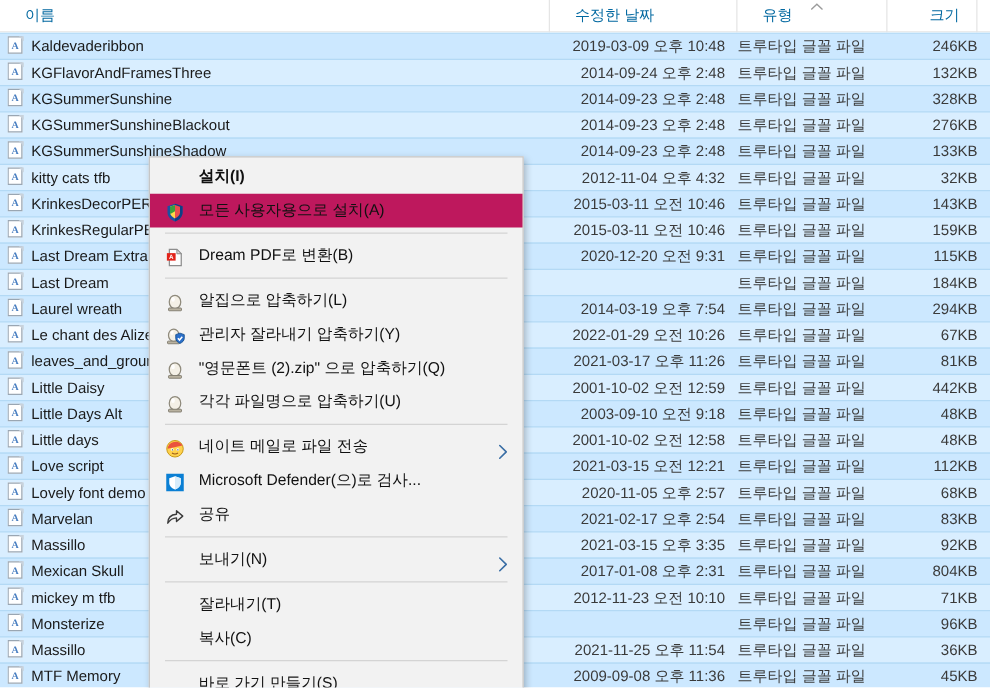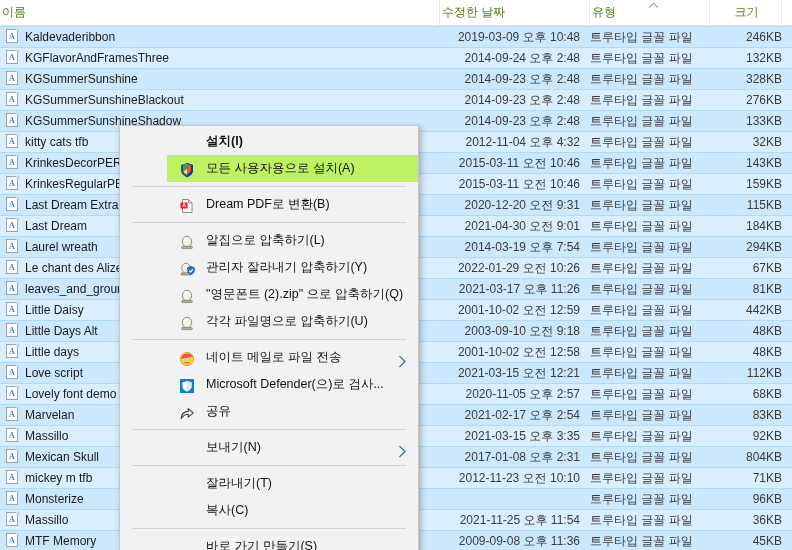--- a/index.html
+++ b/index.html
@@ -12,23 +12,23 @@
   #app{position:relative;width:792px;height:550px;overflow:hidden;background:#fff;}
 
   
   .col-header{
     position:absolute;left:0;top:0;width:792px;height:26px;
     background:#ffffff;border-bottom:1px solid #e5e5e5;
     box-sizing:border-box;
   }
   .col-header .hcell{
     position:absolute;top:0;height:29px;line-height:25px;
-    color:#4d7c0f;font-size:12px;
+    color:#0369a1;font-size:12px;
     border-right:1px solid #e5e5e5;box-sizing:border-box;
-    padding-left:2px;white-space:nowrap;overflow:hidden;
+    padding-left:20px;white-space:nowrap;overflow:hidden;
   }
   .sort-arrow{
     position:absolute;top:2px;width:14px;height:10px;color:#8a8a8a;
     font-size:10px;line-height:10px;text-align:center;
   }
   .sort-arrow svg{display:block;margin:0 auto;}
 
   
   .file-list{
     position:absolute;left:0;top:26px;width:792px;height:524px;
@@ -72,24 +72,24 @@
   .ctx-menu{
     position:absolute;left:119px;top:125px;width:300px;
     background:#f2f2f2;border:1px solid #c6c6c6;
     box-shadow:2px 2px 6px rgba(0,0,0,0.28);
     padding:2px 0 2px 0;box-sizing:border-box;
     z-index:50;
   }
   .mi{
     position:relative;height:27px;line-height:27px;
     padding-left:39px;padding-right:24px;font-size:12.5px;color:#111;
-    white-space:nowrap;overflow:hidden;cursor:default;margin-left:47px;
+    white-space:nowrap;overflow:hidden;cursor:default;
   }
   .mi.bold{font-weight:bold;}
-  .mi.hl{background:#bef264;}
+  .mi.hl{background:#be185d;}
   .mi .mico{
     position:absolute;left:12px;top:50%;margin-top:-8px;
     width:16px;height:16px;
   }
   .mi .arrow{
     position:absolute;right:10px;top:50%;margin-top:-7px;
     width:10px;height:14px;color:#3a6ea5;
   }
   .sep{height:1px;background:#d4d4d4;margin:4px 12px 4px 12px;}
 </style>
@@ -168,21 +168,20 @@
         <div class="cell size">159KB</div>
       </div>
       <div class="row">
         <div class="cell name"><span class="fileicon"><span class="pg"></span><span class="fold"></span><span class="glyph">A</span></span><span>Last Dream Extra</span></div>
         <div class="cell date">2020-12-20 오전 9:31</div>
         <div class="cell type">트루타입 글꼴 파일</div>
         <div class="cell size">115KB</div>
       </div>
       <div class="row alt">
         <div class="cell name"><span class="fileicon"><span class="pg"></span><span class="fold"></span><span class="glyph">A</span></span><span>Last Dream</span></div>
-        <div class="cell date">2021-04-30 오전 9:01</div>
         <div class="cell type">트루타입 글꼴 파일</div>
         <div class="cell size">184KB</div>
       </div>
       <div class="row">
         <div class="cell name"><span class="fileicon"><span class="pg"></span><span class="fold"></span><span class="glyph">A</span></span><span>Laurel wreath</span></div>
         <div class="cell date">2014-03-19 오후 7:54</div>
         <div class="cell type">트루타입 글꼴 파일</div>
         <div class="cell size">294KB</div>
       </div>
       <div class="row alt">

